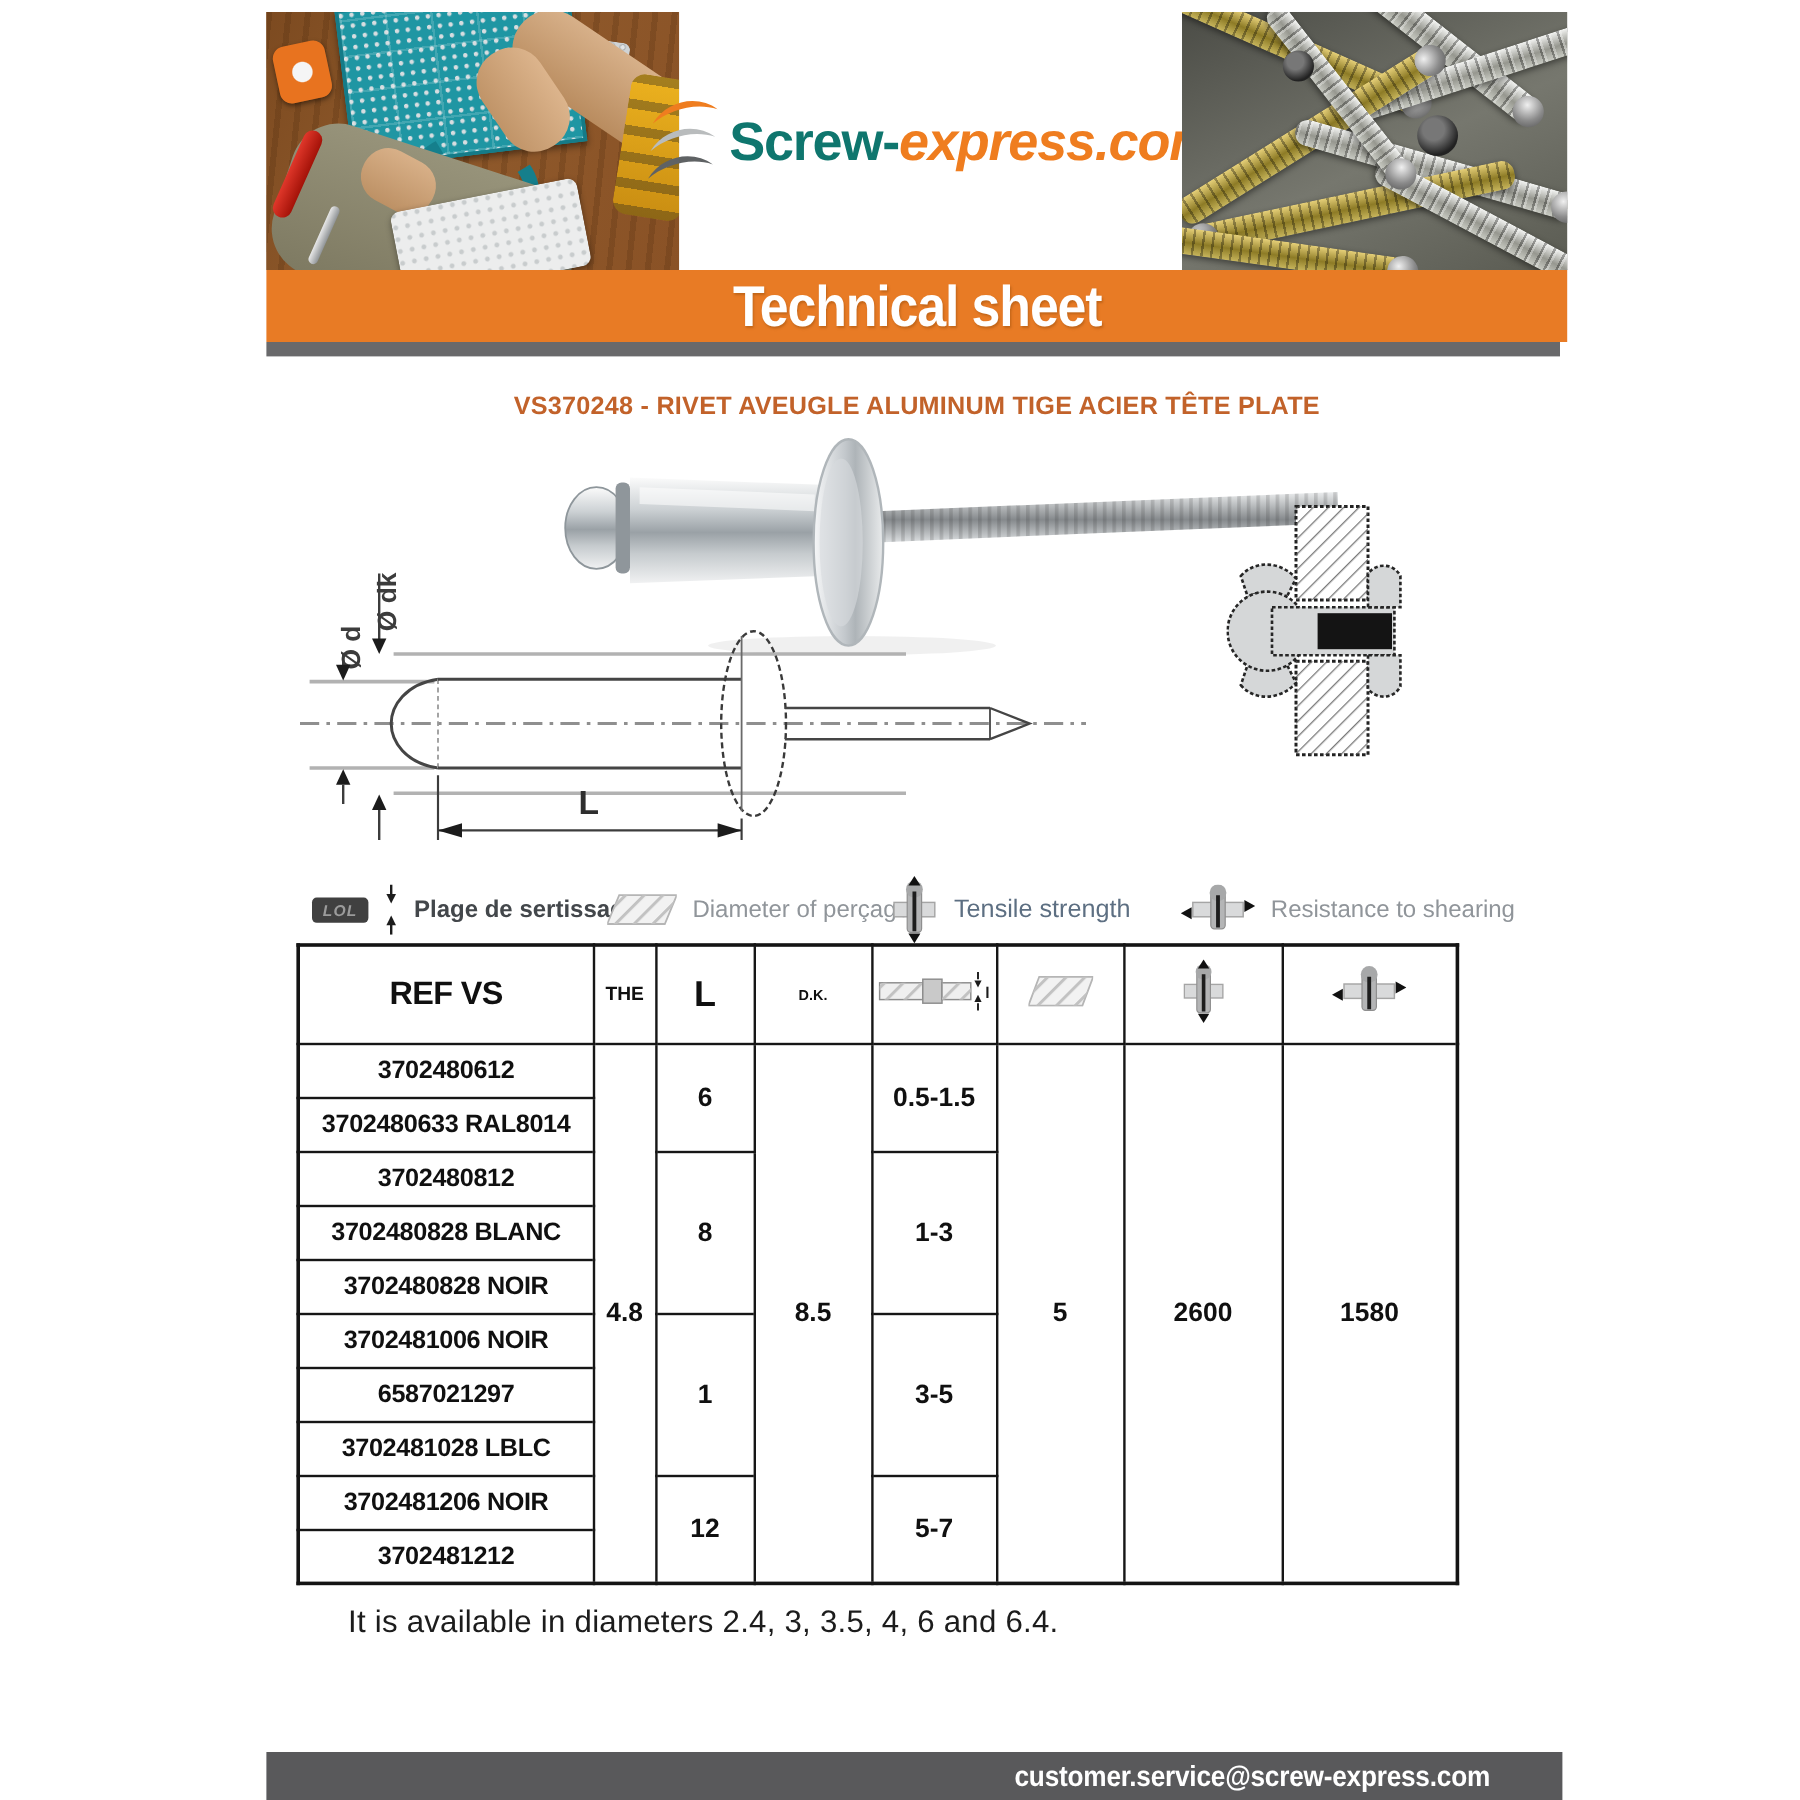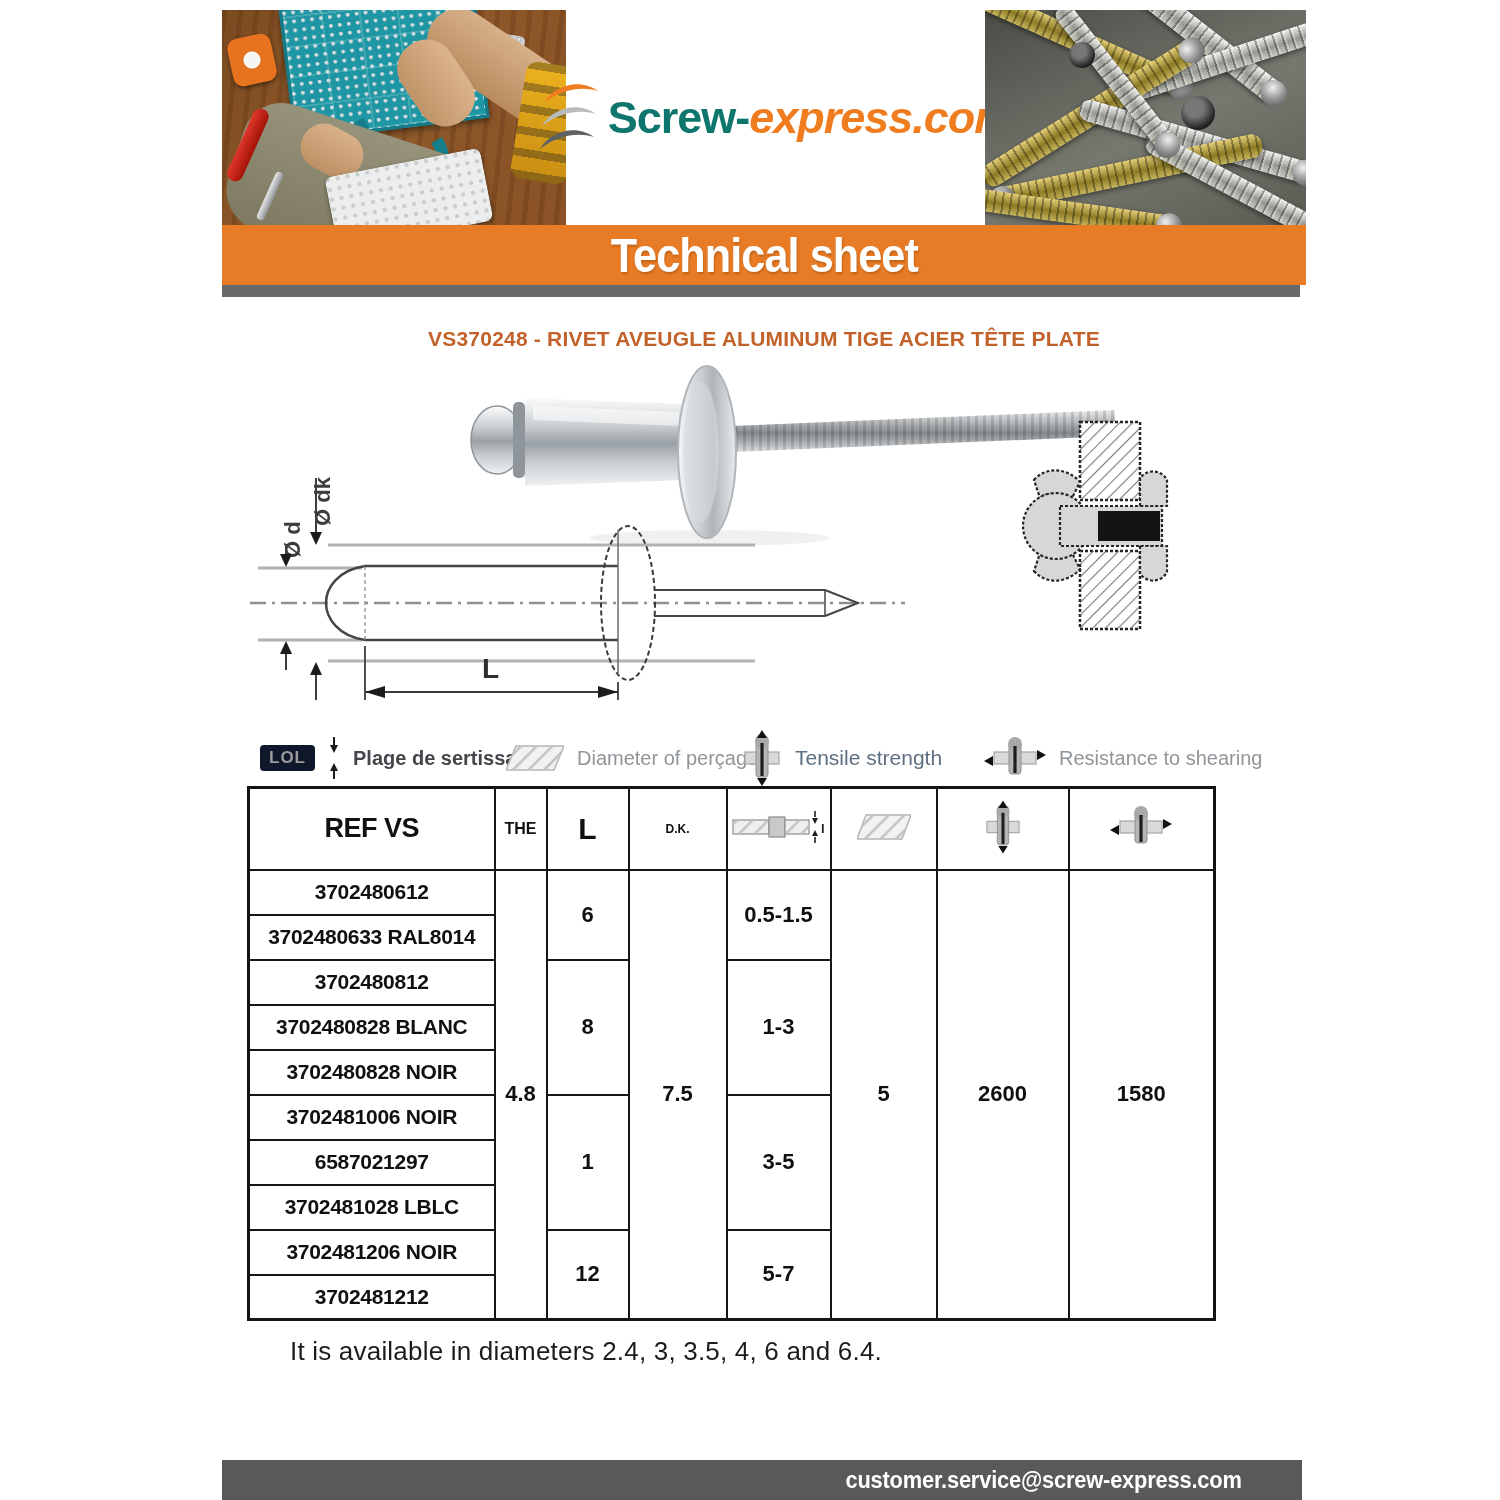--- a/index.html
+++ b/index.html
@@ -74,22 +74,22 @@
     display:flex;align-items:center;justify-content:center;}
   #banner span{color:#fff;font-size:46px;font-weight:bold;letter-spacing:-1px;
     display:inline-block;transform:scale(.94,1.04);text-shadow:1px 2px 2px rgba(120,60,0,.35);}
   #gray-strip{left:222px;top:285px;width:1078px;height:12px;background:#69696b;}
 
   #product-title{left:222px;top:327px;width:1084px;text-align:center;
     font-size:21px;font-weight:bold;color:#c2622a;letter-spacing:.2px;}
 
   
   .legend-item{position:absolute;top:736px;height:44px;display:inline-flex;align-items:center;gap:13px;}
-  .lol-badge{background:#0f172a;color:#9b9b9b;font-size:17px;font-weight:bold;
-    padding:3px 9px;border-radius:4px;letter-spacing:1px;}
+  .lol-badge{background:#404040;color:#9b9b9b;font-size:13px;font-weight:bold;
+    padding:3px 9px;border-radius:4px;letter-spacing:1px;font-style:italic;}
   .lg-label-bold{font-size:20px;font-weight:bold;color:#43474b;white-space:nowrap;}
   .lg-label{font-size:20px;color:#90959a;white-space:nowrap;}
   .lg-label-blue{font-size:21px;color:#5d6f82;white-space:nowrap;}
 
   
   #spec-table{position:absolute;left:247px;top:786px;width:966px;border-collapse:collapse;
     table-layout:fixed;border:3px solid #141414;}
   #spec-table th,#spec-table td{border:2px solid #161616;text-align:center;vertical-align:middle;
     padding:0;color:#101010;background:#fff;}
   #spec-table thead tr{height:82px;}
@@ -361,21 +361,21 @@
             <polygon points="62,18 53,13 53,23" fill="#111"></polygon>
           </svg>
         </th>
       </tr>
     </thead>
     <tbody>
       <tr>
         <td class="ref">3702480612</td>
         <td class="val" rowspan="10">4.8</td>
         <td class="val" rowspan="2">6</td>
-        <td class="val" rowspan="10">7.5</td>
+        <td class="val" rowspan="10">8.5</td>
         <td class="val" rowspan="2">0.5-1.5</td>
         <td class="val" rowspan="10">5</td>
         <td class="val" rowspan="10">2600</td>
         <td class="val" rowspan="10">1580</td>
       </tr>
       <tr>
         <td class="ref">3702480633 RAL8014</td>
       </tr>
       <tr>
         <td class="ref">3702480812</td>

